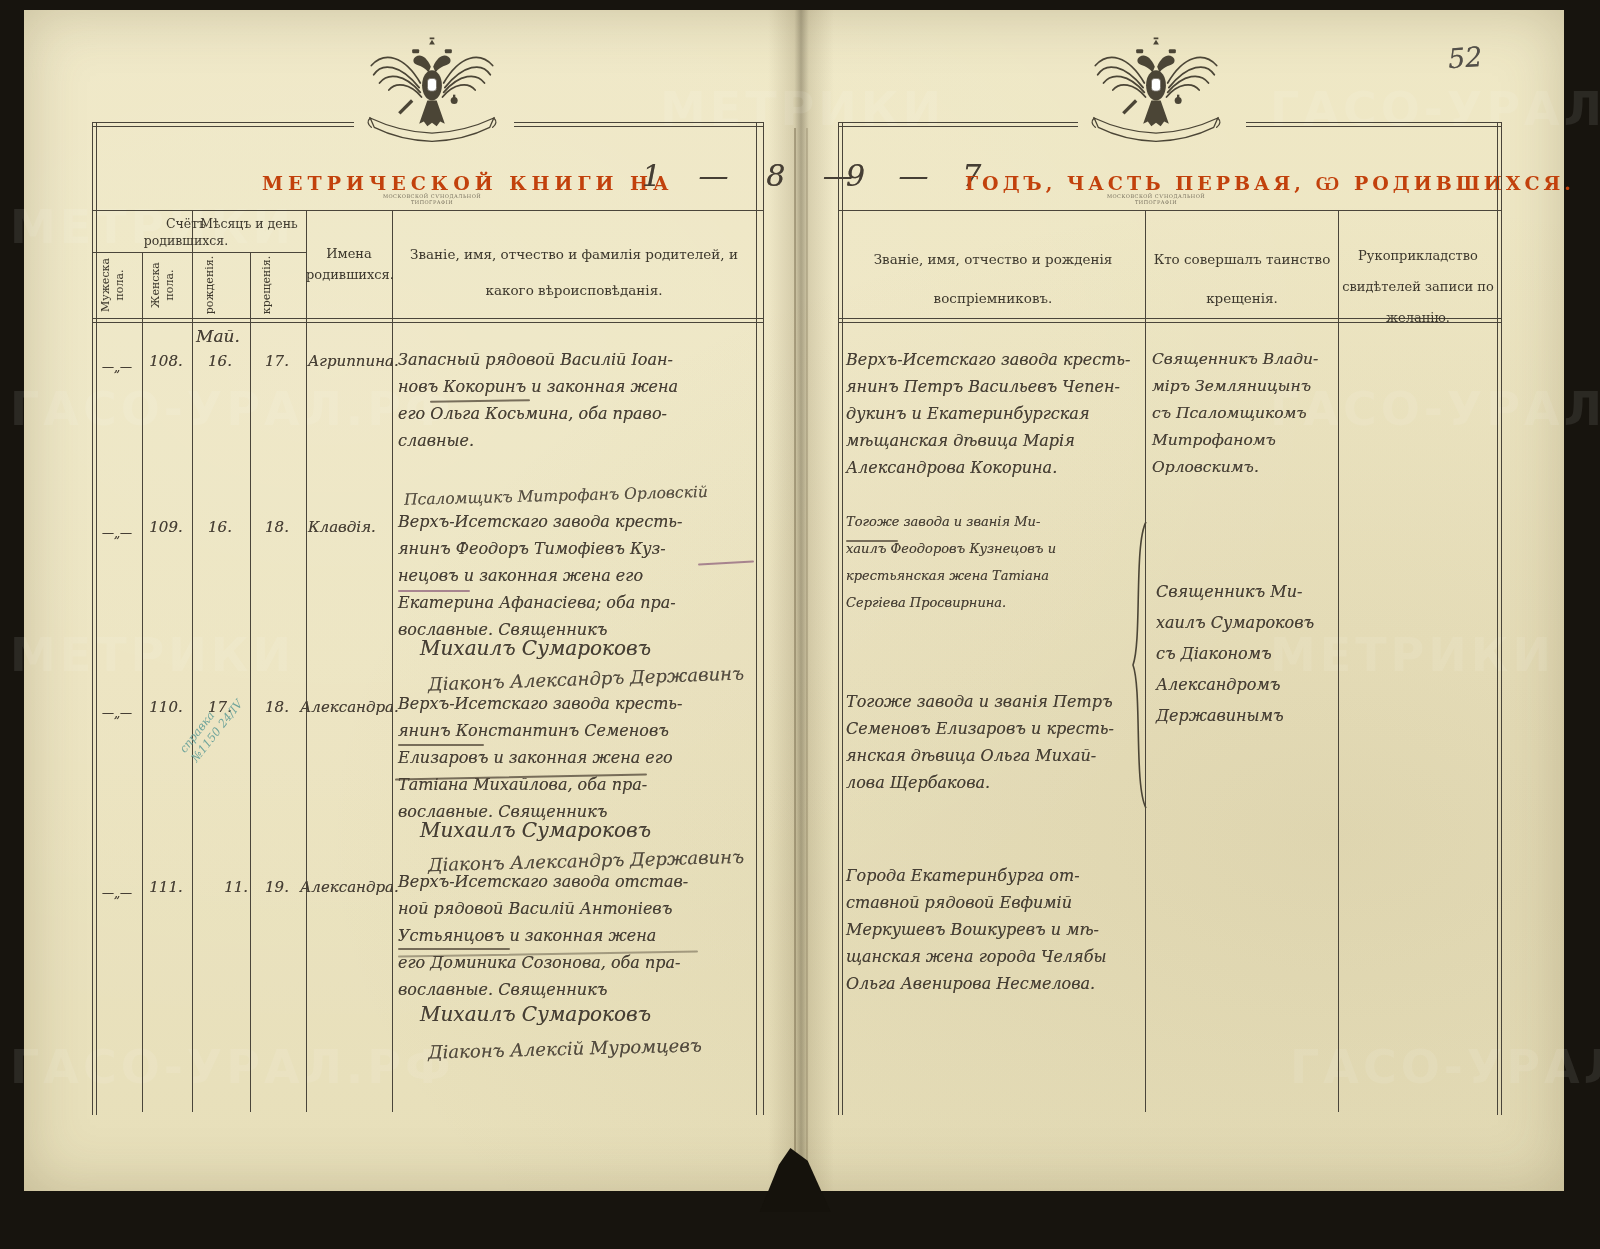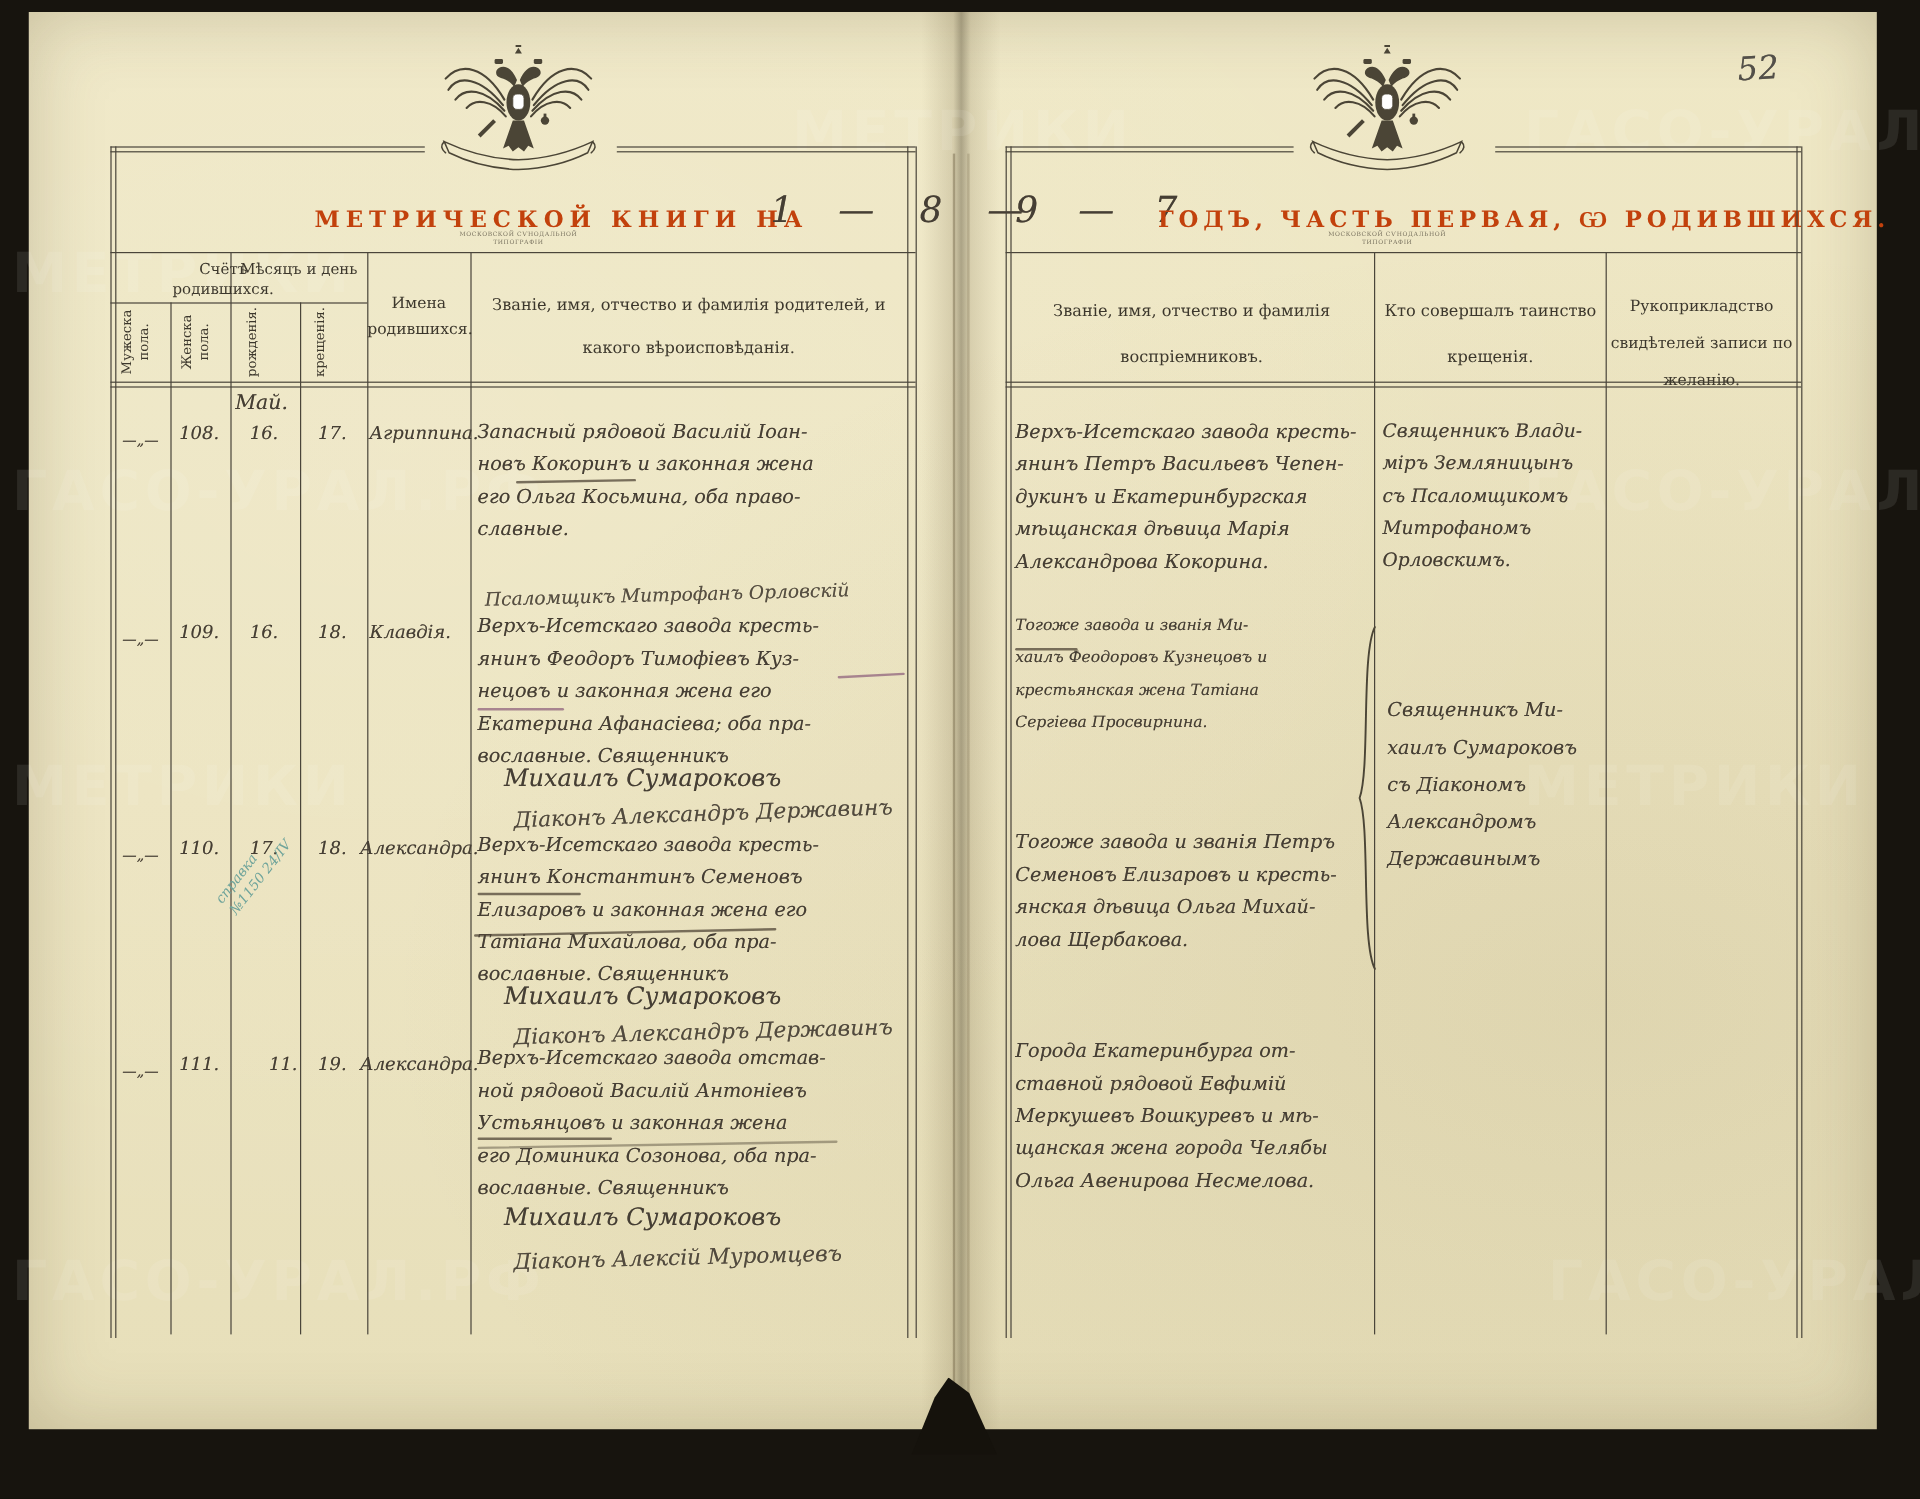--- a/index.html
+++ b/index.html
@@ -166,21 +166,21 @@
 
   <div class="abs hdr" style="left:92px;top:216px;width:100px;font-size:12.5px;line-height:1.35;margin-left:44px;">Счётъ родившихся.</div>
   <div class="abs hdr" style="left:192px;top:216px;width:114px;font-size:12.5px;line-height:1.35;">Мѣсяцъ и день</div>
   <div class="vlabel" style="left:84px;top:267px;">Мужеска пола.</div>
   <div class="vlabel" style="left:134px;top:267px;">Женска пола.</div>
   <div class="vlabel" style="left:188px;top:267px;">рожденія.</div>
   <div class="vlabel" style="left:245px;top:267px;">крещенія.</div>
   <div class="abs hdr" style="left:306px;top:244px;width:86px;font-size:13px;line-height:1.6;">Имена родившихся.</div>
   <div class="abs hdr" style="left:398px;top:236px;width:352px;font-size:13.5px;line-height:2.7;">Званіе, имя, отчество и фамилія родителей, и какого вѣроисповѣданія.</div>
 
-  <div class="abs hdr" style="left:846px;top:240px;width:294px;font-size:13.5px;line-height:2.9;">Званіе, имя, отчество и фамилія воспріемниковъ.</div>
+  <div class="abs hdr" style="left:846px;top:240px;width:294px;font-size:13.5px;line-height:2.9;">Званіе, имя, отчество и рожденія воспріемниковъ.</div>
   <div class="abs hdr" style="left:1150px;top:240px;width:184px;font-size:13.5px;line-height:2.9;">Кто совершалъ таинство крещенія.</div>
   <div class="abs hdr" style="left:1342px;top:240px;width:152px;font-size:13px;line-height:2.4;">Рукоприкладство свидѣтелей записи по желанію.</div>
 
   <div class="abs hw" style="left:196px;top:326px;font-size:17px;">Май.</div>
 
   <div class="abs hw num" style="left:94px;top:360px;width:46px;font-size:12px;">—„—</div>
   <div class="abs hw num" style="left:142px;top:352px;width:48px;">108.</div>
   <div class="abs hw num" style="left:192px;top:352px;width:56px;">16.</div>
   <div class="abs hw num" style="left:250px;top:352px;width:54px;">17.</div>
   <div class="abs hw" style="left:308px;top:352px;width:86px;font-size:15px;white-space:nowrap;">Агриппина.</div>

